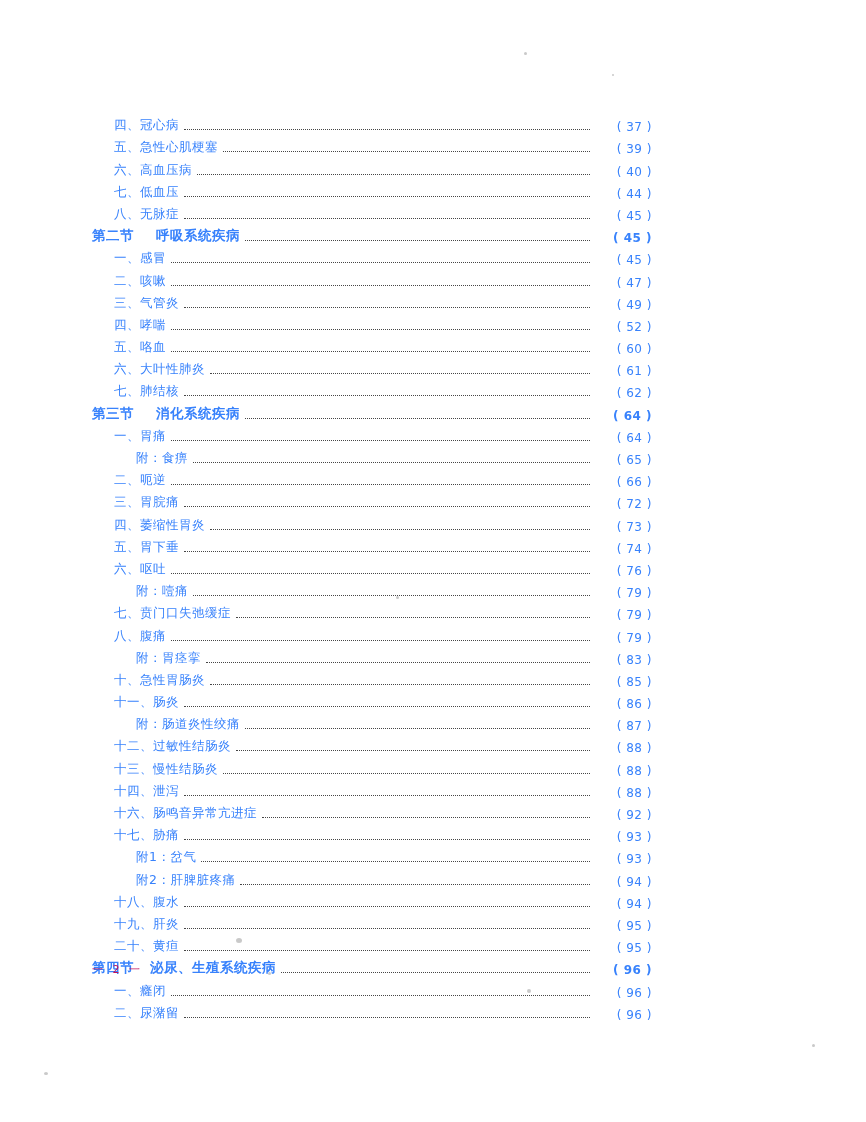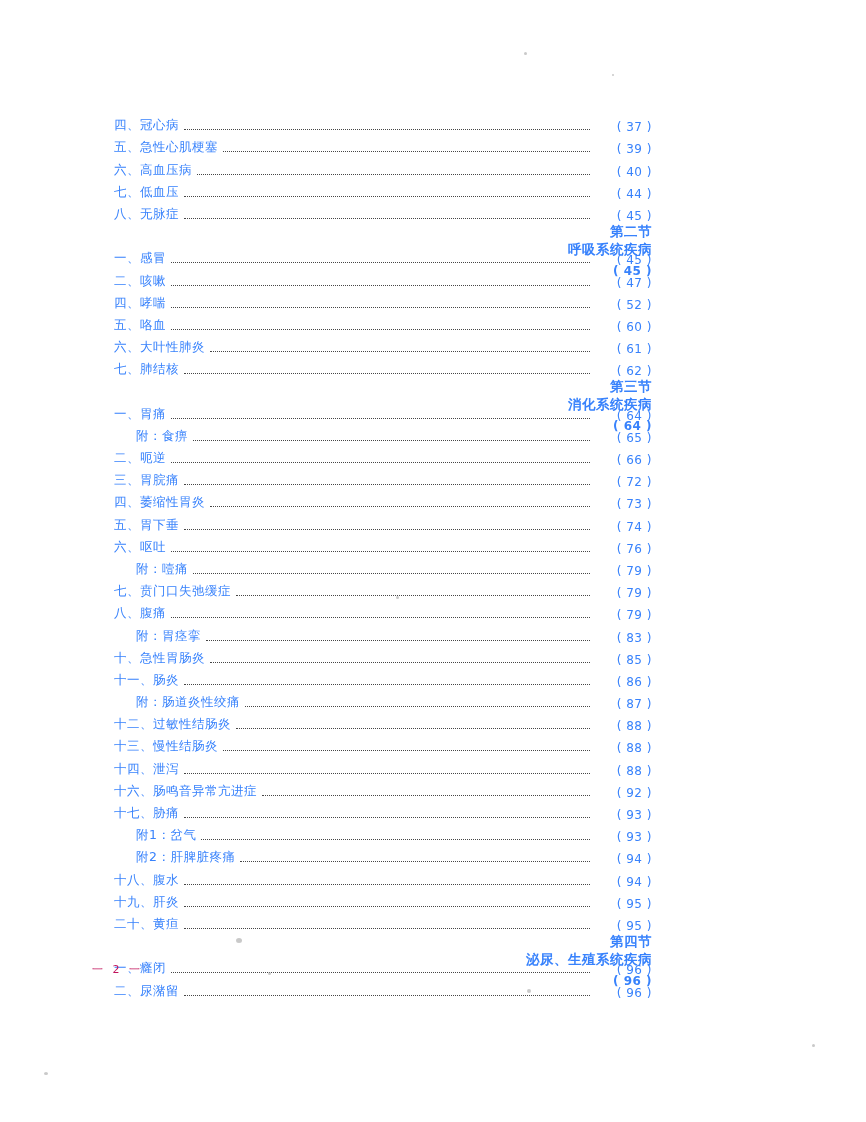--- a/index.html
+++ b/index.html
@@ -57,21 +57,20 @@
     width: 58px;
     text-align: right;
     font-size: 12px;
     letter-spacing: .5px;
   }
   
   .lvl-sec {
     font-weight: bold;
     font-size: 13.5px;
     padding-left: 0px;
-    flex-direction: column;
   }
   .lvl-1 { padding-left: 22px; }
   .lvl-2 { padding-left: 44px; }
 
   .footer {
     position: absolute;
     left: 92px;
     top: 962px;
     font-size: 11px;
     letter-spacing: 3px;
@@ -104,33 +103,38 @@
         <span class="leader"></span>
         <span class="page-num">( 44 )</span>
       </div>
       <div class="row lvl-1">
         <span class="label">八、无脉症</span>
         <span class="leader"></span>
         <span class="page-num">( 45 )</span>
       </div>
       <div class="row lvl-sec">
         <span class="label">第二节</span>
-        <span class="label" style="margin-left: 28px;">呼吸系统疾病</span>
+        <span class="label" style="margin-left: 22px;">呼吸系统疾病</span>
         <span class="leader"></span>
         <span class="page-num">( 45 )</span>
       </div>
       <div class="row lvl-1">
         <span class="label">一、感冒</span>
         <span class="leader"></span>
         <span class="page-num">( 45 )</span>
       </div>
       <div class="row lvl-1">
         <span class="label">二、咳嗽</span>
         <span class="leader"></span>
         <span class="page-num">( 47 )</span>
+      </div>
+      <div class="row lvl-1">
+        <span class="label">三、气管炎</span>
+        <span class="leader"></span>
+        <span class="page-num">( 49 )</span>
       </div>
       <div class="row lvl-1">
         <span class="label">四、哮喘</span>
         <span class="leader"></span>
         <span class="page-num">( 52 )</span>
       </div>
       <div class="row lvl-1">
         <span class="label">五、咯血</span>
         <span class="leader"></span>
         <span class="page-num">( 60 )</span>

